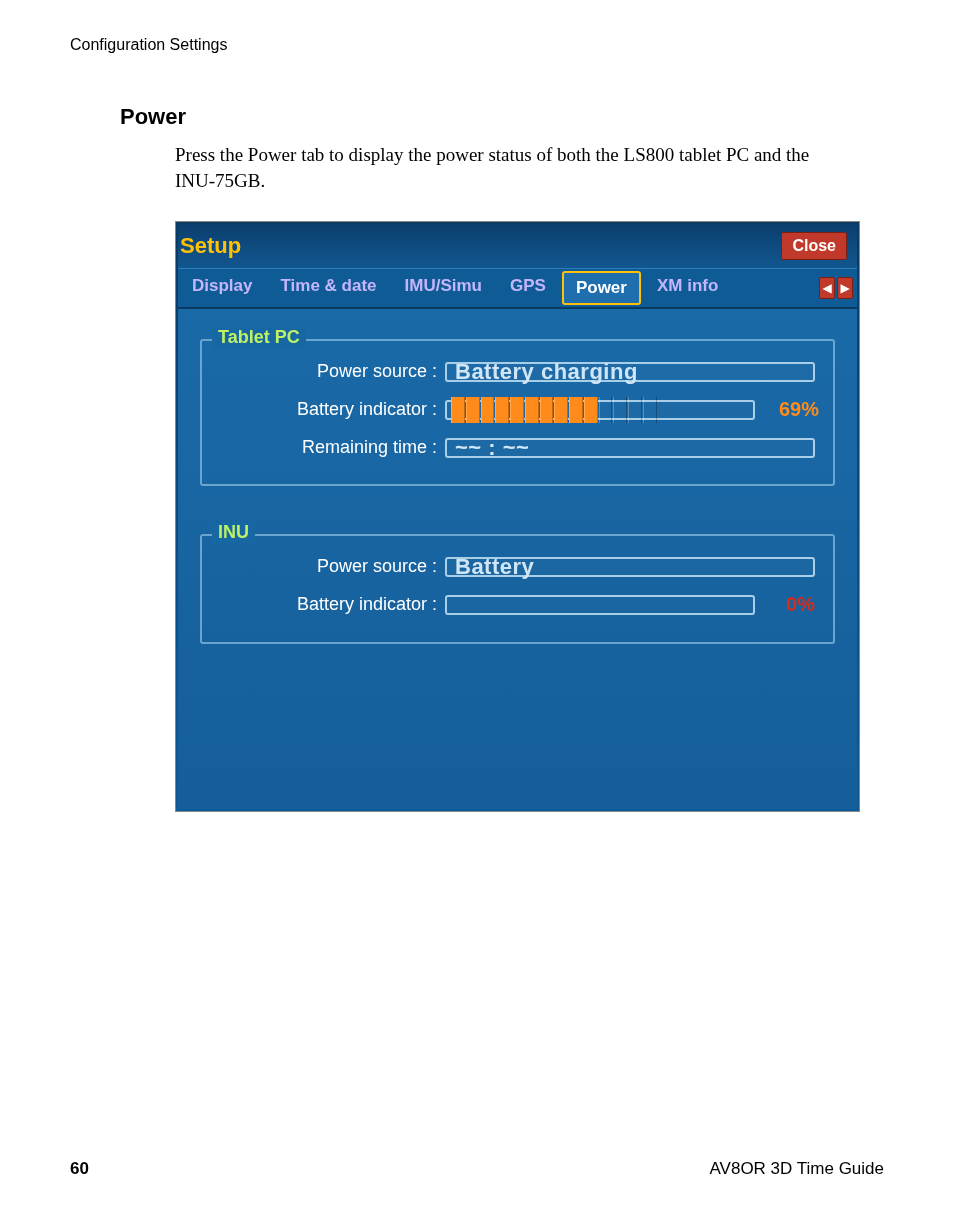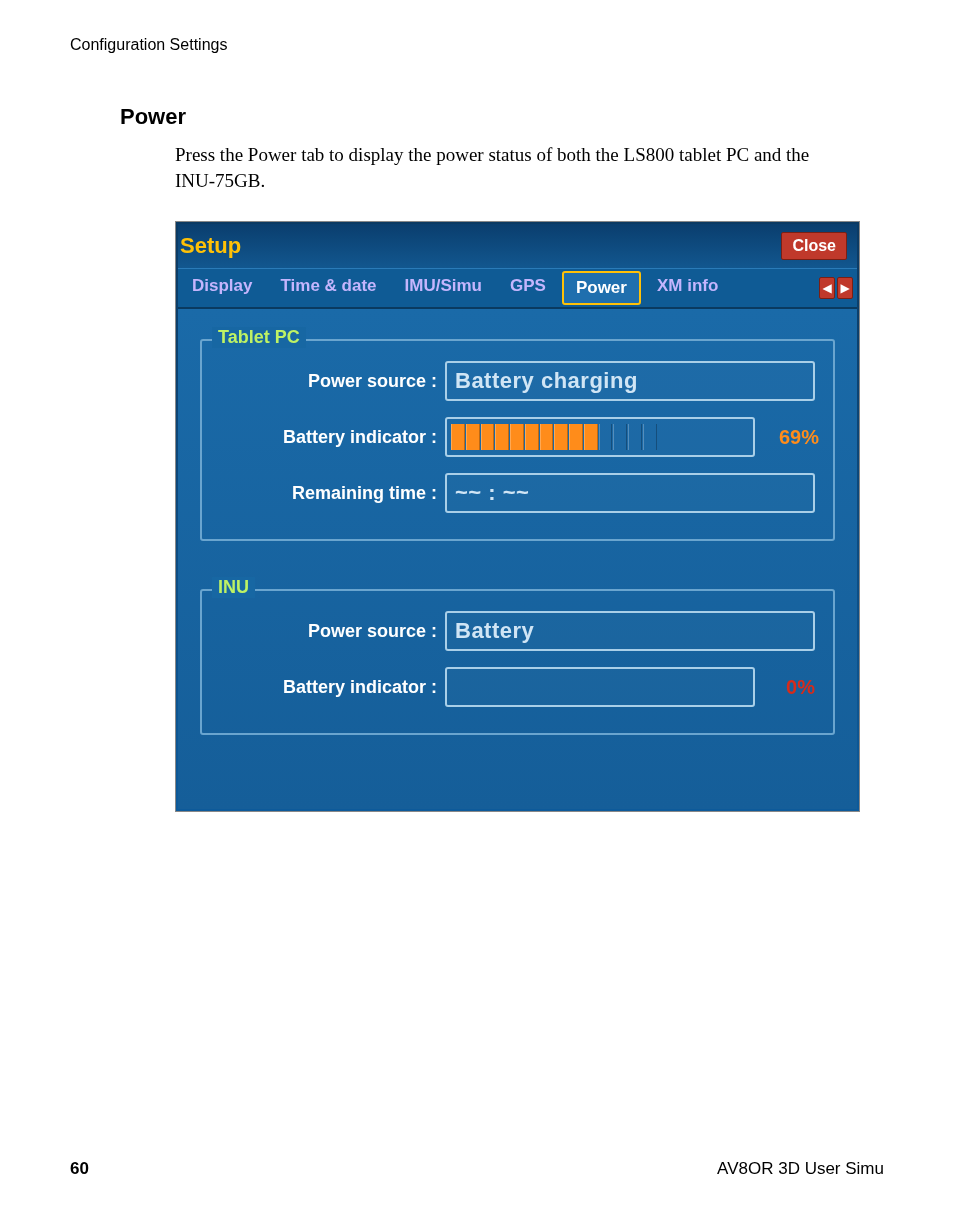--- a/index.html
+++ b/index.html
@@ -134,30 +134,30 @@
     }
     .field-row {
       display: flex;
       align-items: center;
       margin-bottom: 16px;
     }
     .field-row:last-child { margin-bottom: 0; }
     .field-label {
       width: 225px;
       text-align: right;
-      font-weight: bold;
+      font-weight: normal;
       font-size: 18px;
       color: #fff;
       padding-right: 8px;
     }
     .field-box {
       flex: 1;
       border: 2px solid #a9cfe8;
       border-radius: 3px;
-      height: 40px;
+      height: 20px;
       display: flex;
       align-items: center;
       padding: 0 8px;
       background: rgba(255,255,255,0.02);
       position: relative;
     }
     .field-value {
       font-size: 22px;
       font-weight: bold;
       color: #d0e5f5;
@@ -298,14 +298,14 @@
           <div class="field-pct pct-red">0%</div>
         </div>
       </div>
 
     </div>
   </div>
 </div>
 
 <div class="footer">
   <span class="page-num">60</span>
-  <span>AV8OR 3D User Simu</span>
+  <span>AV8OR 3D Time Guide</span>
 </div>
 
 </body></html>

